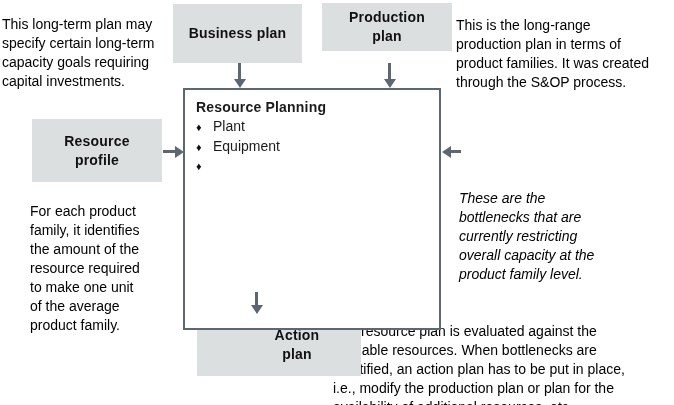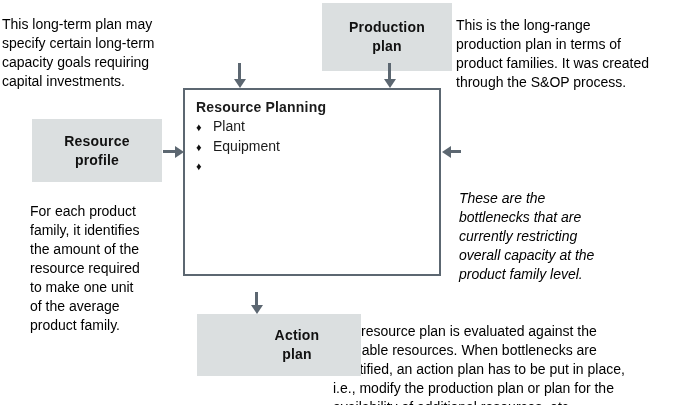--- a/index.html
+++ b/index.html
@@ -35,21 +35,21 @@
     letter-spacing: 0.2px;
     line-height: 19px;
     white-space: pre-line;
     color: #111111;
   }
   .center-box {
     position: absolute;
     left: 183px;
     top: 88px;
     width: 258px;
-    height: 188px;
+    height: 242px;
     box-sizing: border-box;
     background: #ffffff;
     border: 2px solid #5c6771;
     padding: 8px 10px 0 11px;
   }
   .center-title {
     font-size: 14px;
     font-weight: bold;
     line-height: 19px;
     letter-spacing: 0.2px;
@@ -115,21 +115,21 @@
     right: 100%;
     top: 50%;
     transform: translateY(-50%);
     width: 0; height: 0;
     border-top: 6px solid transparent;
     border-bottom: 6px solid transparent;
     border-right: 9px solid #5c6771;
   }
   
   .box-business   { left: 173px; top: 4px;   width: 129px; height: 59px; }
-  .box-production { left: 322px; top: 3px;   width: 130px; height: 68px; }
+  .box-production { left: 322px; top: 3px;   width: 130px; height: 48px; }
   .box-profile    { left: 32px;  top: 119px; width: 130px; height: 63px; justify-content: center; }
   .box-critical   { left: 461px; top: 121px; width: 131px; height: 61px; }
   .box-action     { left: 197px; top: 314px; width: 128px; height: 62px; padding-left: 36px; }
   
   .note-business  { left: 2px;   top: 1px;   width: 176px; }
   .note-production{ left: 456px; top: 2px;   width: 221px; }
   .note-profile   { left: 30px;  top: 188px; width: 152px; }
   .note-critical  { left: 459px; top: 175px; width: 168px; font-style: italic; }
   .note-action    { left: 333px; top: 308px; width: 341px; }
   
@@ -163,20 +163,23 @@
 bottlenecks that are
 currently restricting
 overall capacity at the
 product family level.</p>
   <p class="note note-action">The resource plan is evaluated against the
 available resources. When bottlenecks are
 identified, an action plan has to be put in place,
 i.e., modify the production plan or plan for the
 availability of additional resources, etc.</p>
 
+  <div class="gbox box-business">
+    <span>Business plan</span>
+  </div>
   <div class="gbox box-production">
     <span>Production
 plan</span>
   </div>
   <div class="gbox box-profile">
     <span>Resource
 profile</span>
   </div>
   <div class="gbox box-action">
     <span>Action

